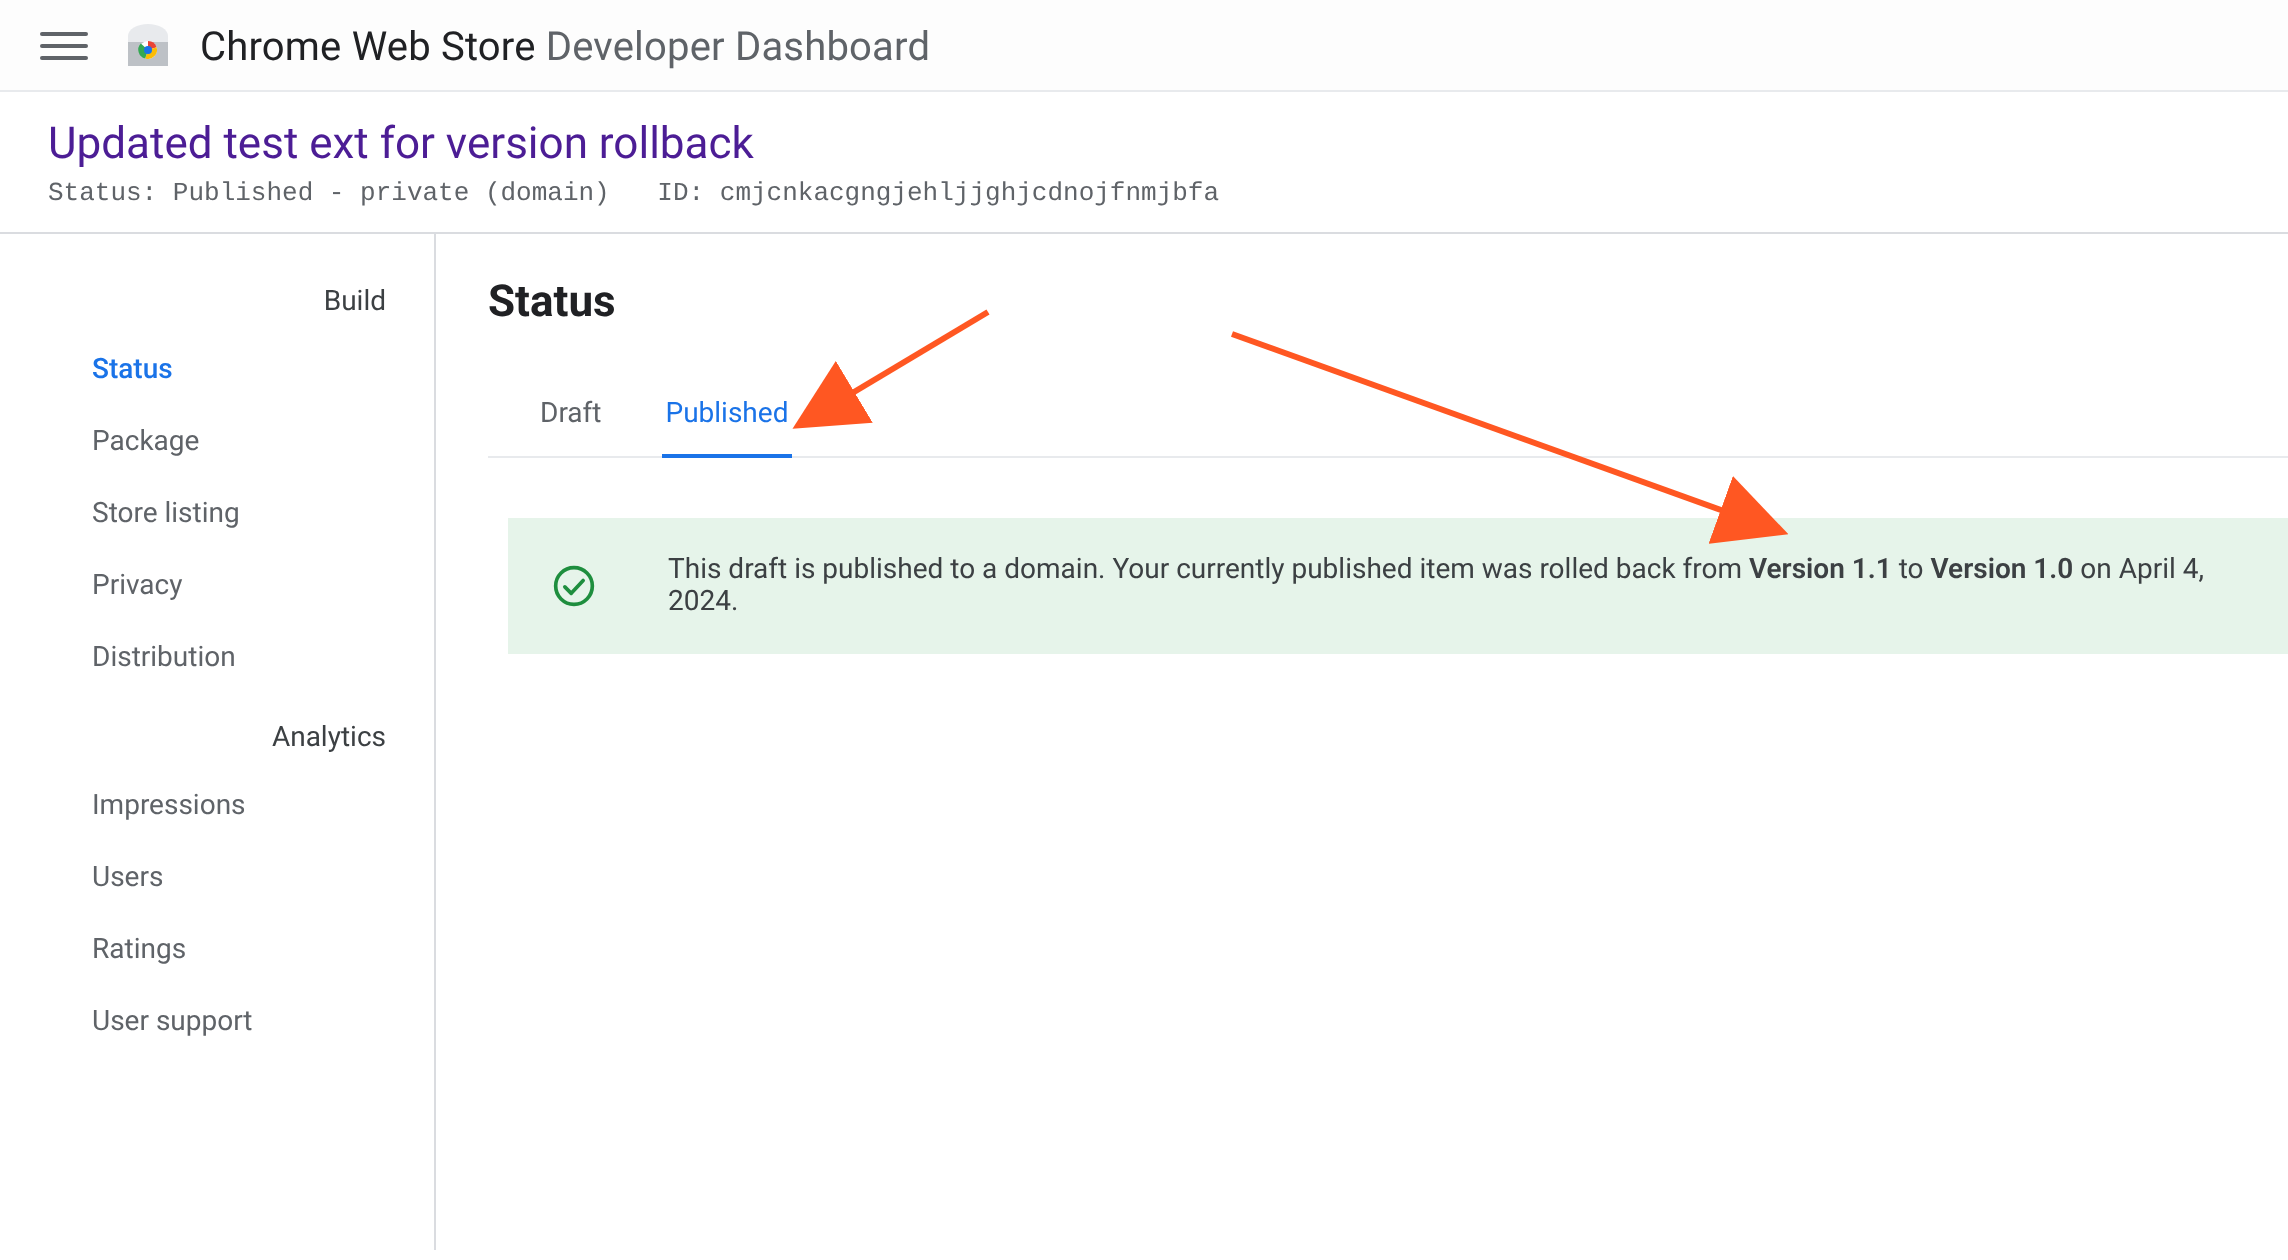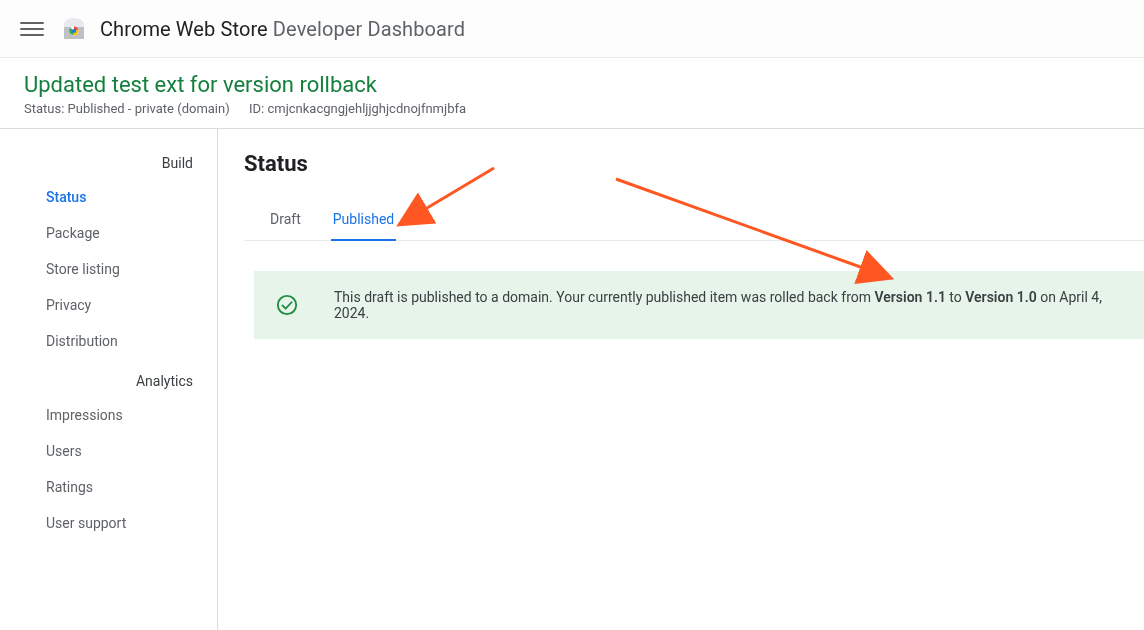--- a/index.html
+++ b/index.html
@@ -1,25 +1,25 @@
 <!DOCTYPE html>
 <html><head>
 <meta charset="utf-8">
 <style>
   * { box-sizing: border-box; margin: 0; padding: 0; }
   html, body { width: 1144px; height: 630px; font-family: "Google Sans", "Roboto", Arial, sans-serif; color: #3c4043; background: #fff; overflow: hidden; }
-  .topbar { height: 58px; display: flex; align-items: center; padding: 0 20px; border-bottom: 1px solid #e8eaed; background: #fdfdfd; }
+  .topbar { height: 46px; display: flex; align-items: center; padding: 0 20px; border-bottom: 1px solid #e8eaed; background: #fdfdfd; }
   .hamburger { width: 24px; height: 24px; display: flex; flex-direction: column; justify-content: center; gap: 4px; cursor: pointer; margin-right: 18px; }
   .hamburger span { display: block; height: 2px; background: #5f6368; border-radius: 1px; }
   .logo { width: 24px; height: 24px; margin-right: 14px; }
   .brand { font-size: 20px; color: #5f6368; letter-spacing: 0.1px; }
   .brand .dark { color: #202124; }
   .subheader { padding: 14px 24px 12px; border-bottom: 1px solid #dadce0; background: #fff; }
-  .subheader h1 { color: #15803d; font-size: 22px; font-weight: 400; margin-bottom: 4px; }
-  .subheader .meta { color: #5f6368; font-size: 13px; }
+  .subheader h1 { color: #4c1d95; font-size: 22px; font-weight: 400; margin-bottom: 4px; }
+  .subheader .meta { color: #5f6368; font-size: 13px; font-family: Liberation Mono, monospace; }
   .subheader .meta .id { margin-left: 16px; }
   .content { display: flex; height: calc(630px - 58px - 64px); }
   .sidebar { width: 218px; border-right: 1px solid #dadce0; padding: 18px 0; }
   .section-label { font-size: 14px; color: #3c4043; padding: 8px 24px 8px; font-weight: 400; text-align: right; }
   .nav-item { font-size: 14px; color: #5f6368; padding: 10px 24px 10px 46px; cursor: pointer; }
   .nav-item.active { color: #1a73e8; font-weight: 500; }
   .main { flex: 1; padding: 22px 0 0 26px; position: relative; }
   .page-title { font-size: 22px; color: #202124; margin-bottom: 24px; }
   .tabs { display: flex; gap: 28px; padding-left: 24px; border-bottom: 1px solid #e8eaed; }
   .tab { font-size: 14px; color: #5f6368; padding: 10px 2px 12px; cursor: pointer; border-bottom: 2px solid transparent; position: relative; top: 1px; }

